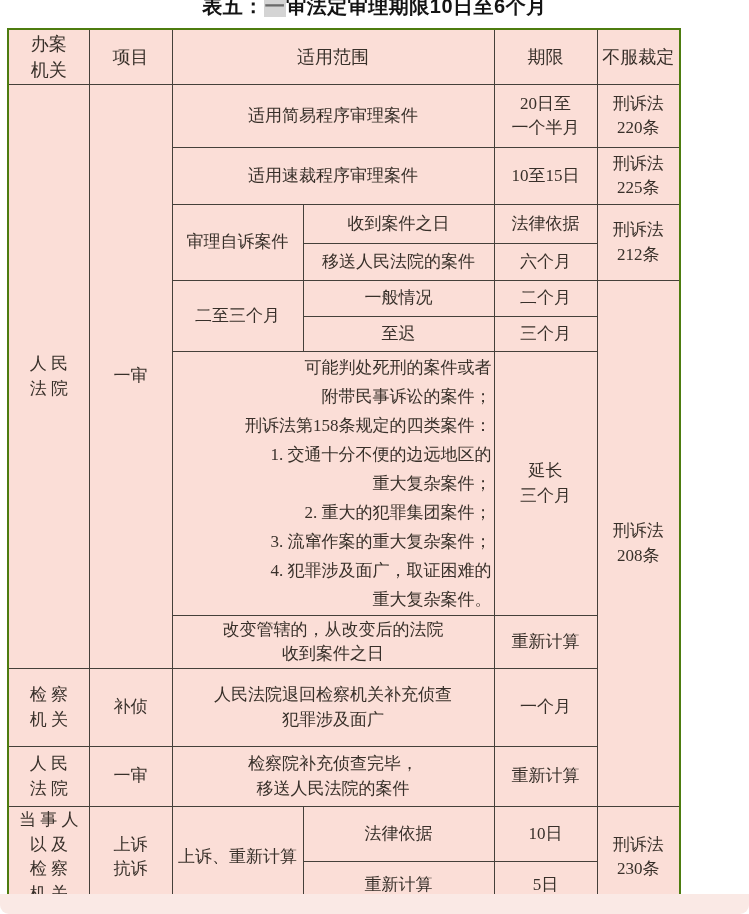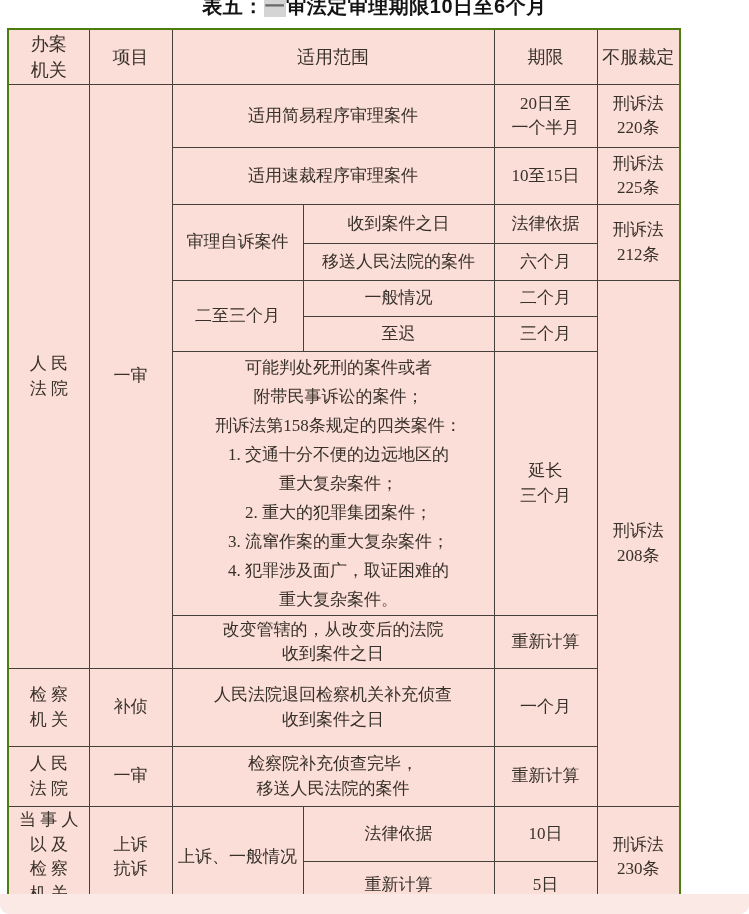--- a/index.html
+++ b/index.html
@@ -41,21 +41,21 @@
     vertical-align:middle;
     font-size:17px;
     line-height:1.45;
     color:#38302a;
     white-space:pre-line;
     padding:1px 2px;
     overflow:hidden;
   }
   table.tbl td.hdr{font-size:18px;}
   table.tbl td.left-cell{
-    text-align:center;
+    text-align:right;
     padding-left:13px;
     line-height:29px;
   }
   .bottom-strip{
     position:absolute;
     left:0;top:894px;
     width:749px;height:20px;
     background:#fae9e5;
   }
 </style>
@@ -149,41 +149,41 @@
         <td colspan="2">改变管辖的，从改变后的法院
 收到案件之日</td>
         <td>重新计算</td>
       </tr>
 
       <tr style="height:78px">
         <td>检 察
 机 关</td>
         <td>补侦</td>
         <td colspan="2">人民法院退回检察机关补充侦查
-收到案件之日</td>
+犯罪涉及面广</td>
         <td>一个月</td>
       </tr>
 
       <tr style="height:60px">
         <td>人 民
 法 院</td>
         <td>一审</td>
         <td colspan="2">检察院补充侦查完毕，
 移送人民法院的案件</td>
         <td>重新计算</td>
       </tr>
 
       <tr style="height:48px">
         <td rowspan="2">当 事 人
 以 及
 检 察
 机 关</td>
         <td rowspan="2">上诉
 抗诉</td>
-        <td rowspan="2">上诉、一般情况</td>
+        <td rowspan="2">上诉、重新计算</td>
         <td>法律依据</td>
         <td>10日</td>
         <td rowspan="2">刑诉法
 230条</td>
       </tr>
 
       <tr style="height:41px">
         <td>重新计算</td>
         <td>5日</td>
       </tr>

